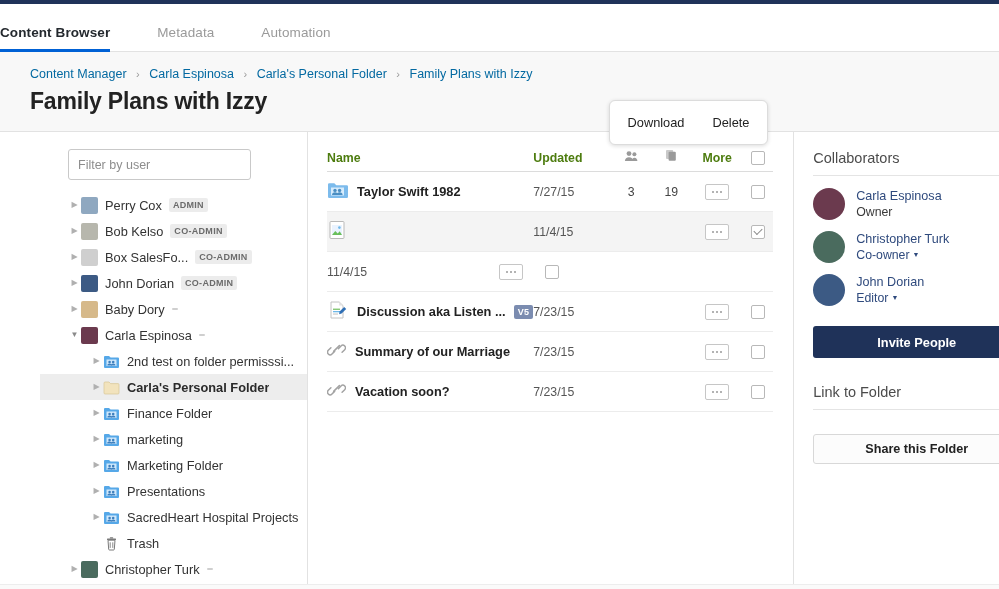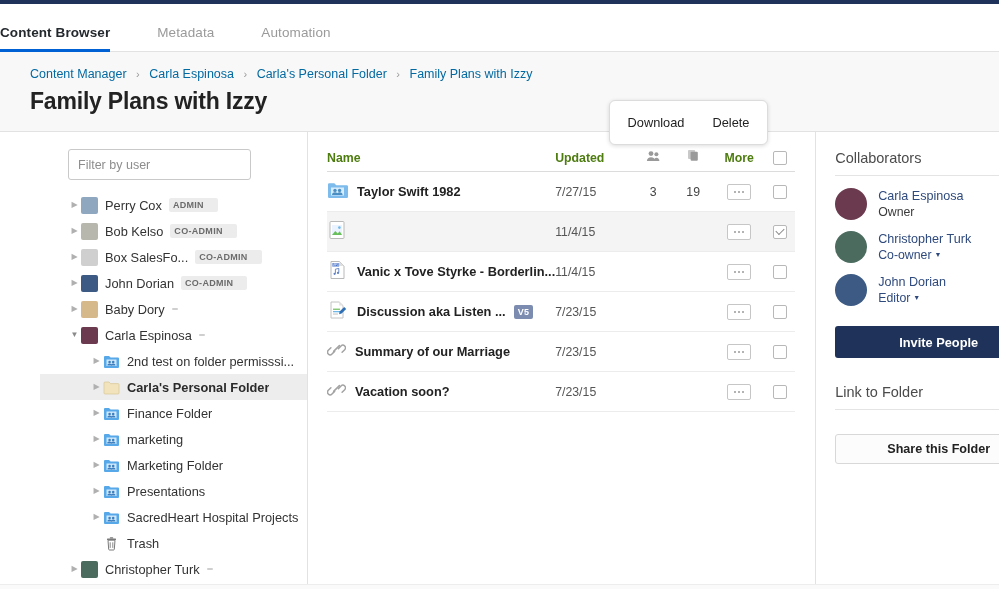--- a/index.html
+++ b/index.html
@@ -87,21 +87,21 @@
     width: 17px; height: 17px; border-radius: 2px; flex: none;
     margin-right: 7px; background-size: cover; overflow: hidden;
     position: relative;
   }
   .tree-label {
     font-size: 12.8px; color: #333; overflow: hidden;
     text-overflow: ellipsis; max-width: 178px;
   }
   .role-badge {
     margin-left: 7px; font-size: 9px; font-weight: bold; color: #6b6b6b;
-    background: #ececec; border-radius: 2px; padding: 2px 14px 2px 4px;
+    background: #ececec; border-radius: 2px; padding: 2px 4px 2px 4px;
     letter-spacing: .3px; line-height: 10px;
   }
   .dot-dim {
     margin-left: 7px; width: 6px; height: 2px; background: #cfcfcf;
     display: inline-block; border-radius: 1px;
   }
   .indent-1 { padding-left: 50px; }
   .ficon { width: 17px; height: 15px; flex: none; margin-right: 7px; }
 
   
@@ -506,34 +506,20 @@
                 <i></i>
                 <i></i>
               </span>
           </div>
           <div class="td-chk">
             <span class="chk on"></span>
           </div>
         </div>
 
         <div class="trow">
-          <div class="td-name">
-            <span>
-              <svg width="21" height="20" viewBox="0 0 21 20">
-                  <path d="M4 1.5h8.5L17 6v12.5H4z" fill="#fff" stroke="#b9b9b9" stroke-width="1"></path>
-                  <path d="M12.5 1.5L17 6h-4.5z" fill="#dfdfdf"></path>
-                  <rect x="5.2" y="3" width="7" height="3.6" rx=".5" fill="#4a74c9"></rect>
-                  <text x="8.7" y="5.7" font-size="3" fill="#fff" text-anchor="middle" font-family="sans-serif">MP3</text>
-                  <path d="M8.4 13.6V9.2l3.4-.8v4.2" stroke="#5d7fc0" stroke-width=".9" fill="none"></path>
-                  <circle cx="7.6" cy="13.8" r="1.1" fill="#5d7fc0"></circle>
-                  <circle cx="11" cy="12.9" r="1.1" fill="#5d7fc0"></circle>
-                </svg>
-            </span>
-            <span class="fname">Vanic x Tove Styrke - Borderlin...</span>
-          </div>
           <div class="td-upd">11/4/15</div>
           <div class="td-num"></div>
           <div class="td-num"></div>
           <div class="td-more">
             <span class="morebtn">
                 <i></i>
                 <i></i>
                 <i></i>
               </span>
           </div>

